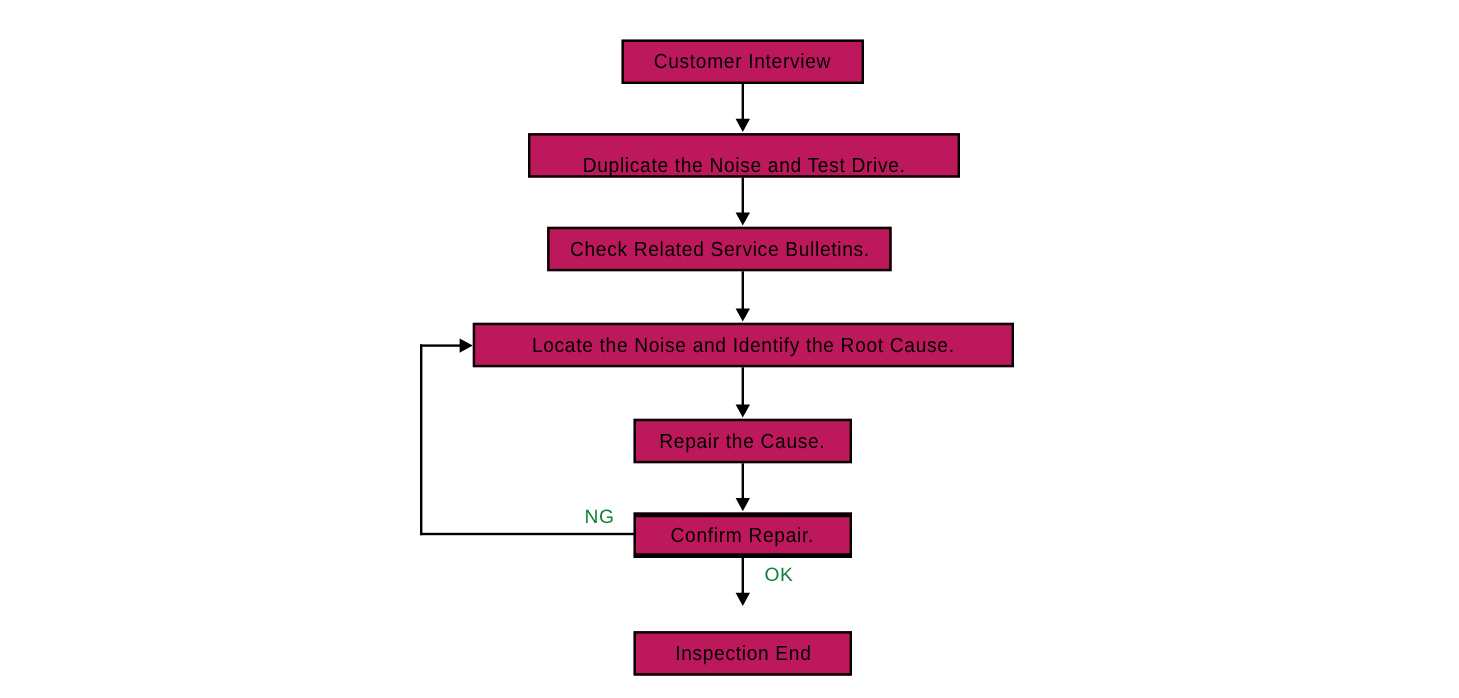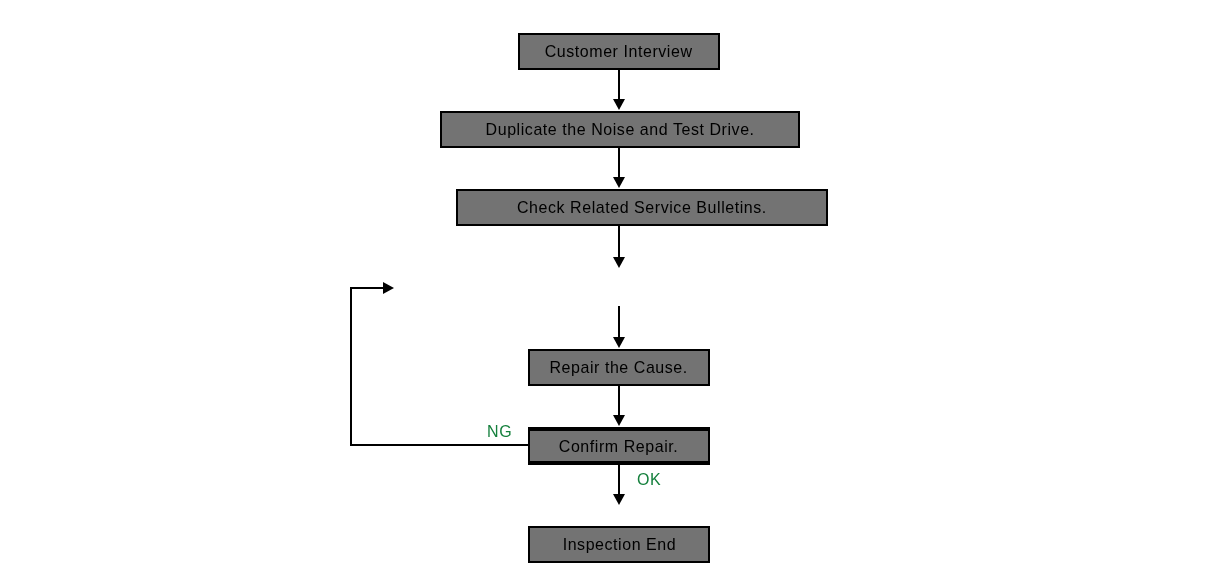--- a/index.html
+++ b/index.html
@@ -13,21 +13,21 @@
   #canvas {
     position: relative;
     width: 1216px;
     height: 582px;
     background: #ffffff;
     overflow: hidden;
   }
   .node {
     position: absolute;
     box-sizing: border-box;
-    background: #737373;
+    background: #be185d;
     border: 2px solid #000000;
     display: flex;
     align-items: center;
     justify-content: center;
   }
   .node .node-label {
     font-size: 17px;
     color: #000000;
     letter-spacing: 0.6px;
     white-space: nowrap;
@@ -77,28 +77,31 @@
 </style>
 </head>
 <body>
 
 <div id="canvas">
 
   <div class="node" style="left:518px; top:33px; width:202px; height:37px;">
     <span class="node-label">Customer Interview</span>
   </div>
 
-  <div class="node" style="left:440px; top:111px; width:360px; height:37px;">
+  <div class="node" style="left:440px; top:111px; width:360px; height:37px;align-items:flex-end;">
     <span class="node-label">Duplicate the Noise and Test Drive.</span>
   </div>
 
-  <div class="node" style="left:456px; top:189px; width:372px; height:37px;">
+  <div class="node" style="left:456px; top:189px; width:287px; height:37px;">
     <span class="node-label">Check Related Service Bulletins.</span>
   </div>
 
+  <div class="node" style="left:394px; top:269px; width:451px; height:37px;">
+    <span class="node-label">Locate the Noise and Identify the Root Cause.</span>
+  </div>
 
   <div class="node" style="left:528px; top:349px; width:182px; height:37px;">
     <span class="node-label">Repair the Cause.</span>
   </div>
 
   <div class="node emphasis" style="left:528px; top:427px; width:182px; height:38px;">
     <span class="node-label">Confirm Repair.</span>
   </div>
 
   <div class="node" style="left:528px; top:526px; width:182px; height:37px;">

